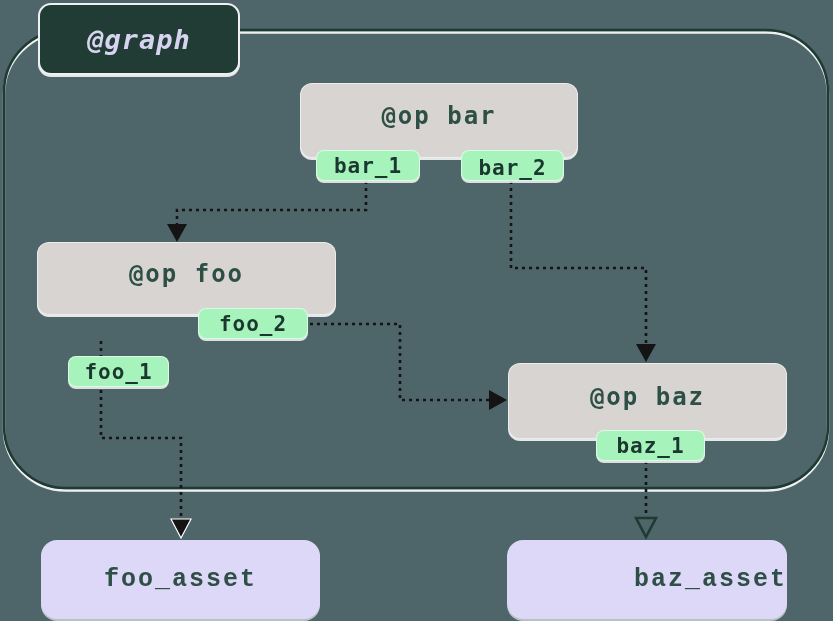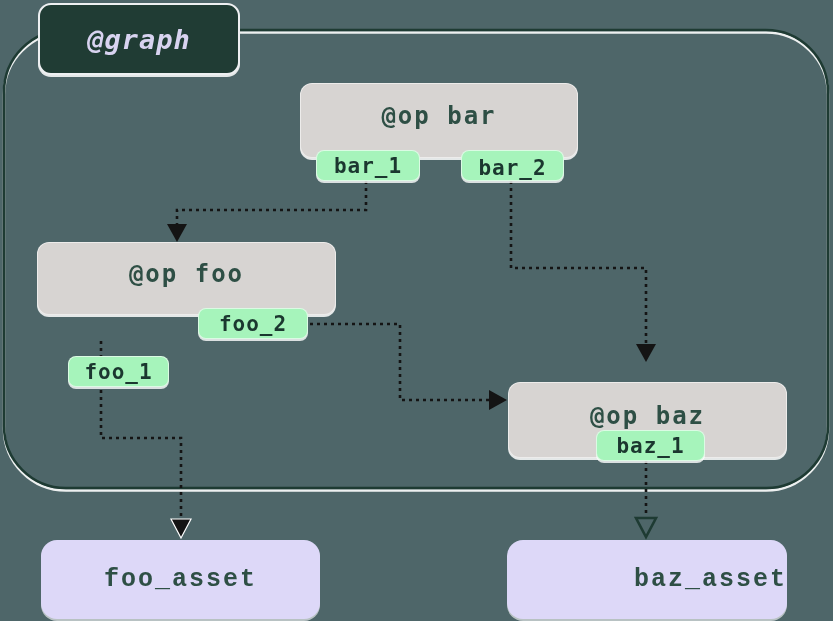--- a/index.html
+++ b/index.html
@@ -27,21 +27,21 @@
   .op-box{
     background:var(--op-bg,#d7d4d2);
     border-radius:12px;
     color:var(--op-text,#2e4f45);
     font-size:24px;font-weight:700;letter-spacing:2px;
     border:1px solid rgba(255,255,255,.55);
     box-shadow:0 2px 0 rgba(255,255,255,.85);
   }
   .op-bar{left:300px;top:83px;width:278px;height:75px;align-items:flex-start;padding-top:18px;}
   .op-foo{left:37px;top:242px;width:299px;height:73px;align-items:flex-start;padding-top:17px;}
-  .op-baz{left:508px;top:382px;width:279px;height:76px;align-items:flex-start;padding-top:19px;}
+  .op-baz{left:508px;top:363px;width:279px;height:76px;align-items:flex-start;padding-top:19px;}
 
   .out-tag{
     background:var(--output-tag-bg,#a6f4bb);
     border-radius:8px;
     color:var(--output-tag-text,#1b372f);
     font-size:21px;font-weight:600;letter-spacing:1px;
     border:1px solid rgba(255,255,255,.6);
     box-shadow:0 2px 0 rgba(255,255,255,.8);
   }
   .tag-bar1{left:316px;top:150px;width:104px;height:31px;}

